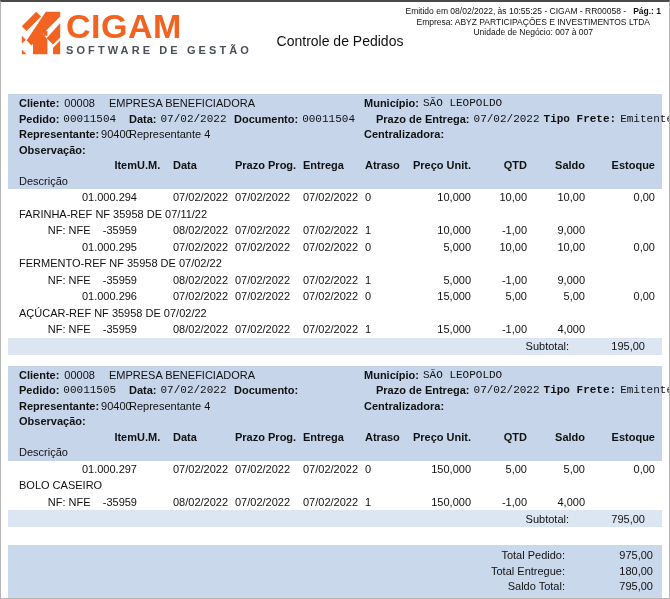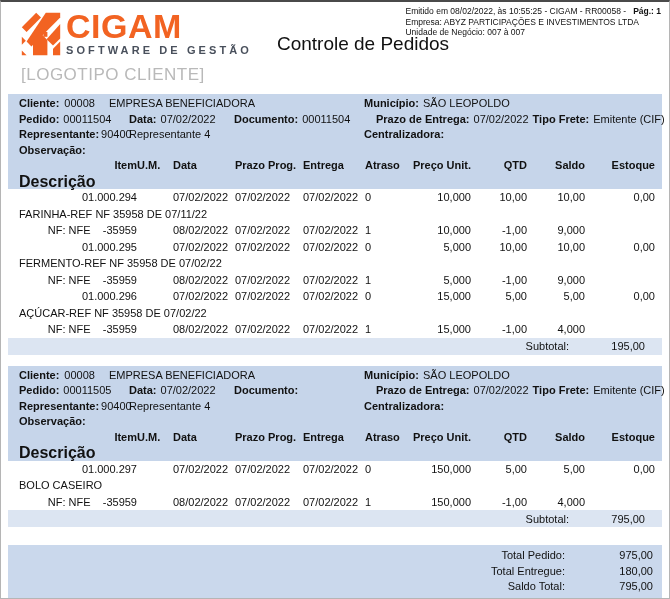--- a/index.html
+++ b/index.html
@@ -2,48 +2,48 @@
 <html><head>
 <meta charset="utf-8">
 <style>
   html,body{margin:0;padding:0;background:#e9e9e9;}
   body{font-family:"Liberation Sans",sans-serif;}
   .page{position:relative;width:670px;height:599px;background:#fff;box-sizing:border-box;
         border:1px solid #b5b5b5;border-top:2px solid #4a4a4a;overflow:hidden;color:#111;}
   
   .page-header{position:relative;height:92px;}
   .logo-area{position:absolute;left:20px;top:8px;}
-  .logo-row{display:flex;align-items:flex-end;}
+  .logo-row{display:flex;align-items:center;}
   .logo-icon{width:40px;height:44px;margin-right:5px;}
   .logo-text{color:#f26322;font-weight:bold;font-size:34px;line-height:32px;letter-spacing:.5px;}
   .logo-sub{color:#49505c;font-weight:bold;font-size:11px;letter-spacing:3.1px;margin-top:2px;}
   .logo-client{color:#b9b9b9;font-size:17px;letter-spacing:.5px;margin-top:9px;}
-  .report-title{position:absolute;top:31px;left:50%;transform:translateX(-50%);margin-left:28px;
-                font-size:19px;white-space:nowrap;}
-  .meta{position:absolute;top:4px;right:8px;text-align:left;font-size:8.5px;line-height:10.5px;}
+  .report-title{position:absolute;top:31px;left:50%;transform:translateX(-50%);margin-left:5px;
+                font-size:14px;white-space:nowrap;}
+  .meta{position:absolute;top:4px;right:8px;text-align:center;font-size:8.5px;line-height:10.5px;}
   .meta b{margin-left:7px;}
   
   .order-block{margin:0 7px;}
   .order-block + .order-block{margin-top:11px;}
   .order-info{background:#c6d5ea;padding:2px 18px 0 11px;}
   .info-line{display:flex;font-size:11px;line-height:15.5px;white-space:nowrap;}
   .ileft{display:flex;width:345px;flex:0 0 345px;}
   .iright{display:flex;}
   .ind12{margin-left:12px;}
   .lbl{font-weight:bold;}
-  .sp2{margin-left:2px;} .sp4{margin-left:4px;} .sp5{margin-left:5px;} .sp14{margin-left:14px;}
+  .sp2{margin-left:2px;} .sp4{margin-left:4px;font-family:Liberation Mono, monospace;} .sp5{margin-left:5px;} .sp14{margin-left:14px;}
   .seg{display:inline-flex;}
   .w110{width:110px;flex:0 0 110px;}
   .w105{width:105px;flex:0 0 105px;}
   
   .cols{display:grid;grid-template-columns:118px 36px 62px 68px 62px 36px 70px 56px 58px 70px;
         font-size:11px;line-height:15.5px;}
   .order-rows .cols{line-height:16.5px;}
   .hdr{font-weight:bold;}
-  .hdr2{font-weight:bold;font-size:16px;line-height:15.5px;}
+  .hdr2{font-weight:normal;font-size:11px;line-height:15.5px;}
   .c{display:block;white-space:nowrap;overflow:visible;}
   .c0{text-align:right;white-space:pre;}
   .c1,.c2,.c3,.c4,.c5{text-align:left;}
   .c6,.c7,.c8,.c9{text-align:right;}
   .order-rows{background:#fff;padding:0 9px 0 11px;}
   .drow{font-size:11px;line-height:16.5px;white-space:nowrap;}
   
   .subtotal{background:#dce5f2;height:17px;display:flex;align-items:center;justify-content:flex-end;
             padding-right:17px;font-size:11px;}
   .stv{width:70px;text-align:right;}
@@ -69,21 +69,20 @@
             <polygon points="2,62 12,72 2,82"></polygon>
             <polygon points="2,96 14,108 2,108"></polygon>
             <polygon points="80,92 98,74 98,108 80,108"></polygon>
           </g>
         </svg>
         <div>
           <div class="logo-text">CIGAM</div>
           <div class="logo-sub">SOFTWARE DE GESTÃO</div>
         </div>
       </div>
-      <div class="logo-client">[LOGOTIPO CLIENTE]</div>
     </div>
     <div class="report-title">Controle de Pedidos</div>
     <div class="meta">
       <div><span>Emitido em 08/02/2022, às 10:55:25 - CIGAM - RR00058 -</span><b>Pág.: 1</b></div>
       <div>Empresa: ABYZ PARTICIPAÇÕES E INVESTIMENTOS LTDA</div>
       <div>Unidade de Negócio: 007 à 007</div>
     </div>
   </div>
 
   <div id="orders">

